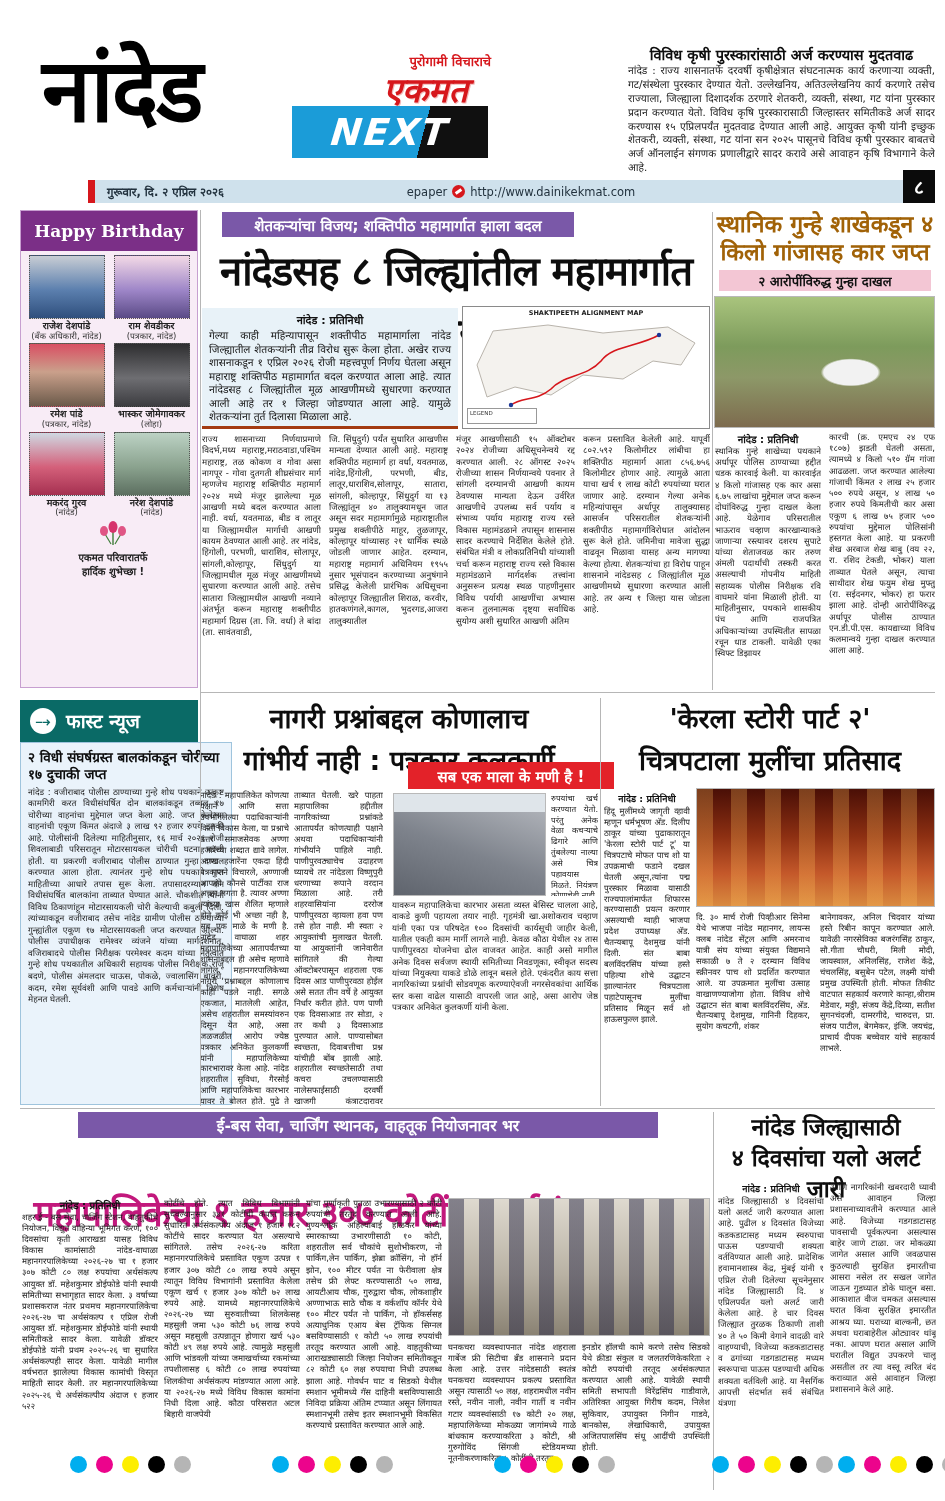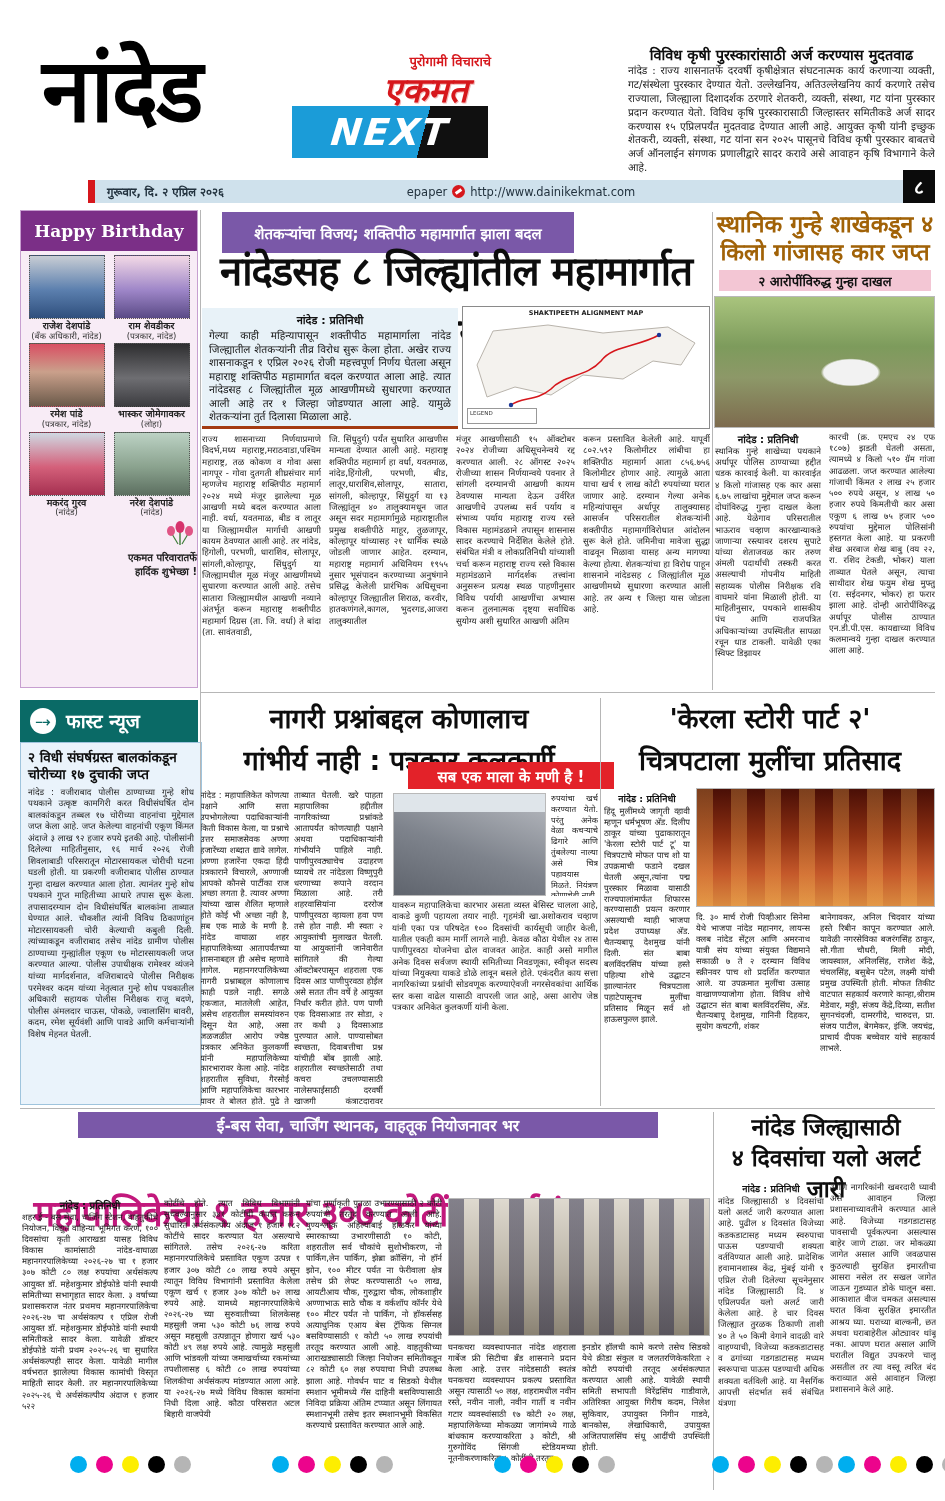--- a/index.html
+++ b/index.html
@@ -35,32 +35,32 @@
   .bp0{background:linear-gradient(180deg,#c8cdd4,#5b7fae 55%,#2f4f7d);}
   .bp1{background:linear-gradient(180deg,#f3d9e6,#9e86c8 55%,#5a4a86);}
   .bp2{background:linear-gradient(180deg,#d94f63,#caa08b 45%,#6b5a4a);}
   .bp3{background:linear-gradient(180deg,#2e2e30,#6e6e72 55%,#3c3c40);}
   .bp4{background:linear-gradient(180deg,#d8d8d8,#a9a9ab 55%,#7c7c7e);}
   .bp5{background:linear-gradient(180deg,#cfd8e2,#d4607a 55%,#a53050);}
   .bp6{background:linear-gradient(180deg,#bcd2c4,#8aa28e 55%,#5c6f60);}
   .bp7{background:linear-gradient(180deg,#e8e8ea,#c3c6cc 55%,#8e929a);}
   .bday-name{font-size:9.5px;font-weight:bold;color:#222;margin-top:2px;line-height:1.15;}
   .bday-desc{font-size:8.5px;color:#333;line-height:1.1;}
-  #bday-foot{text-align:right;margin-top:2px;margin-left:8px;}
+  #bday-foot{text-align:center;margin-top:2px;margin-left:8px;}
   #bday-foot .org{font-size:10px;font-weight:bold;color:#222;}
   #bday-foot .wish{font-size:10px;font-weight:bold;color:#222;}
   
   #fast-head{position:absolute;left:20px;top:700px;width:178px;height:42px;background:#0a6a66;display:flex;align-items:center;gap:10px;padding-left:10px;box-sizing:border-box;}
   #fast-icon{width:26px;height:26px;border-radius:50%;background:#ffffff;display:flex;align-items:center;justify-content:center;color:#0a6a66;font-size:14px;font-weight:bold;line-height:1;}
   #fast-title{color:#fff;font-weight:bold;font-size:19px;}
-  #fast-box{position:absolute;left:20px;top:742px;width:182px;height:363px;background:#eaf3fb;border:1px solid #9fc4dd;box-sizing:border-box;padding:6px 7px;}
+  #fast-box{position:absolute;left:20px;top:742px;width:212px;height:363px;background:#eaf3fb;border:1px solid #9fc4dd;box-sizing:border-box;padding:6px 7px;}
   #fast-headline{font-size:13.5px;font-weight:bold;color:#0d0d0d;line-height:1.25;margin-bottom:4px;}
   #fast-body{font-size:8.6px;text-align:justify;line-height:1.34;color:#1c1c1c;overflow:hidden;height:292px;}
   
-  #lead-kicker{left:222px;top:212px;width:352px;height:41px;font-size:15px;}
+  #lead-kicker{left:222px;top:212px;width:352px;height:25px;font-size:15px;}
   #lead-headline{left:202px;top:240px;width:508px;height:62px;font-size:40px;line-height:62px;letter-spacing:-1px;}
   #lead-intro{position:absolute;left:202px;top:308px;width:256px;height:121px;background:#e8f2f8;border-bottom:3px solid #a33b12;box-sizing:border-box;padding:4px 7px;}
   #lead-intro .byline{font-size:11px;margin-bottom:2px;}
   #lead-intro-text{font-size:10.4px;text-align:justify;line-height:1.3;color:#161616;}
   #map-box{position:absolute;left:462px;top:306px;width:248px;height:123px;background:#fff;border:1px solid #8a8a8a;box-sizing:border-box;}
   #map-title{font-size:6.5px;font-weight:bold;text-align:center;margin-top:2px;color:#222;}
   #map-legend{position:absolute;left:4px;bottom:4px;width:70px;height:16px;border:1px solid #999;font-size:5.5px;color:#333;padding:1px 2px;box-sizing:border-box;}
   .lead-col{top:434px;height:256px;width:119px;font-size:8.6px;}
   
   #crime-headline{left:713px;top:210px;width:224px;font-size:23px;line-height:1.22;color:#a16207;}

